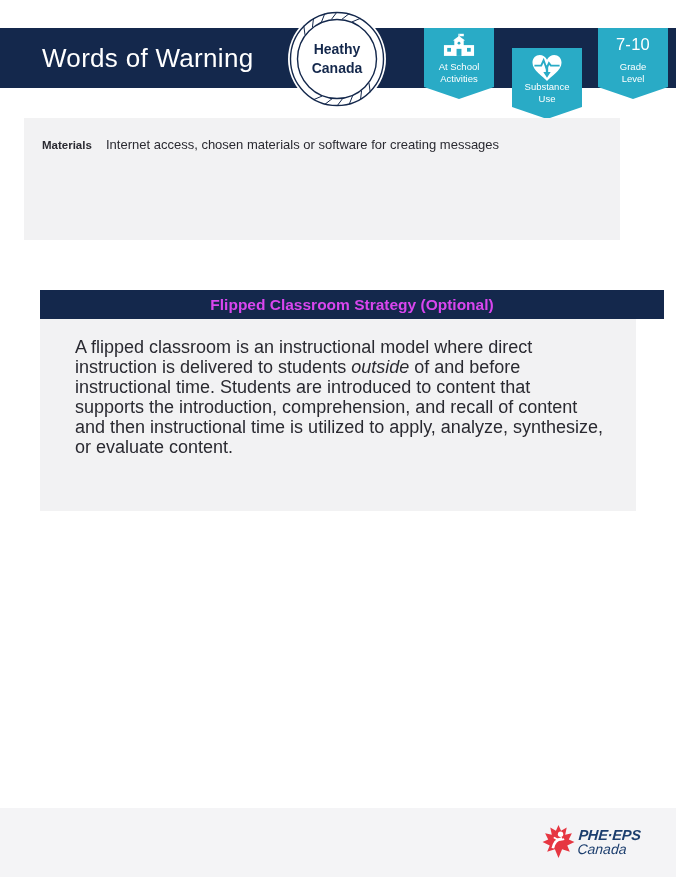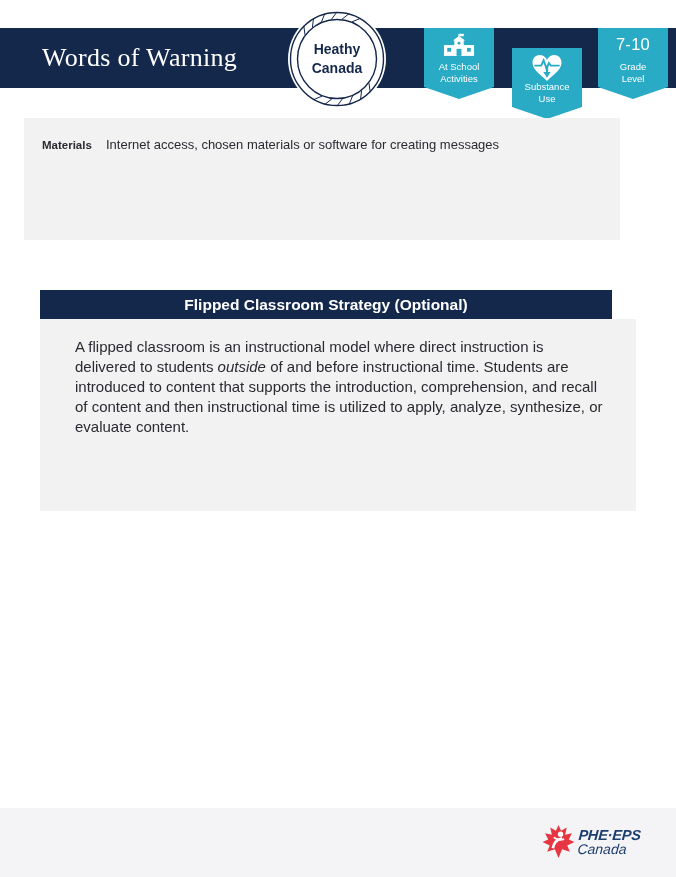--- a/index.html
+++ b/index.html
@@ -5,21 +5,21 @@
   * { margin:0; padding:0; box-sizing:border-box; }
   html,body { background:#ffffff; }
   .page {
     position:relative; width:676px; height:877px; background:#ffffff;
     font-family:"Liberation Sans", sans-serif; overflow:hidden; margin:0 auto;
   }
   
   .top-bar { position:absolute; left:0; top:28px; width:676px; height:60px; background:#14284C; }
   .page-title {
     position:absolute; left:42px; top:28px; height:60px; line-height:60px;
-    color:#ffffff; font-size:26px; font-weight:400; letter-spacing:.3px;font-family:Liberation Serif, serif;
+    color:#ffffff; font-size:26px; font-weight:400; letter-spacing:.3px;
   }
   .badge { position:absolute; left:287px; top:9px; width:100px; height:100px; }
   .badge svg { position:absolute; inset:0; }
   .badge-text {
     position:absolute; inset:0; display:flex; flex-direction:column;
     align-items:center; justify-content:center; color:#14284C;
     font-size:14px; line-height:19px; font-weight:600; text-align:center;
   }
   .ribbon {
     position:absolute; top:28px; width:70px; height:71px; background:#29ABC6;
@@ -35,28 +35,28 @@
   
   .info-box {
     position:absolute; left:24px; top:118px; width:596px; height:122px;
     background:#F2F2F3; padding:17px 30px 0 18px; color:#2A2A31;
   }
   .info-row { display:grid; grid-template-columns:64px 1fr; margin-bottom:21px; }
   .info-label { font-size:11.5px; font-weight:700; line-height:14px; padding-top:3px; }
   .info-value { font-size:13px; line-height:19px; }
   
   .flip-header {
-    position:absolute; left:40px; top:290px; width:572px; height:29px;
-    background:#14284C; color:#ffffff; text-align:center;
+    position:absolute; left:40px; top:290px; width:624px; height:29px;
+    background:#14284C; color:#d946ef; text-align:center;
     line-height:29px; font-size:15.5px; font-weight:600;
   }
   .flip-body {
     position:absolute; left:40px; top:319px; width:596px; height:192px;
     background:#F2F2F3; padding:18px 32px 0 35px; color:#2A2A31;
-    font-size:15px; line-height:20px;
+    font-size:18px; line-height:20px;
   }
   .flip-body p { margin-bottom:20px; }
   .it { font-style:italic; }
   .doc-link { color:#2A2A31; text-decoration:underline; cursor:pointer; }
   
   .footer-band { position:absolute; left:0; top:808px; width:676px; height:69px; background:#F4F4F6; }
   .logo { position:absolute; right:36px; top:16px; display:flex; align-items:center; }
   .logo-text { margin-left:3px; color:#1C3E6E; font-style:italic; transform:skewX(-4deg); }
   .logo-line1 { font-size:14.5px; font-weight:800; letter-spacing:-.2px; }
   .logo-line2 { font-size:14px; font-weight:400; margin-top:-2px; }

